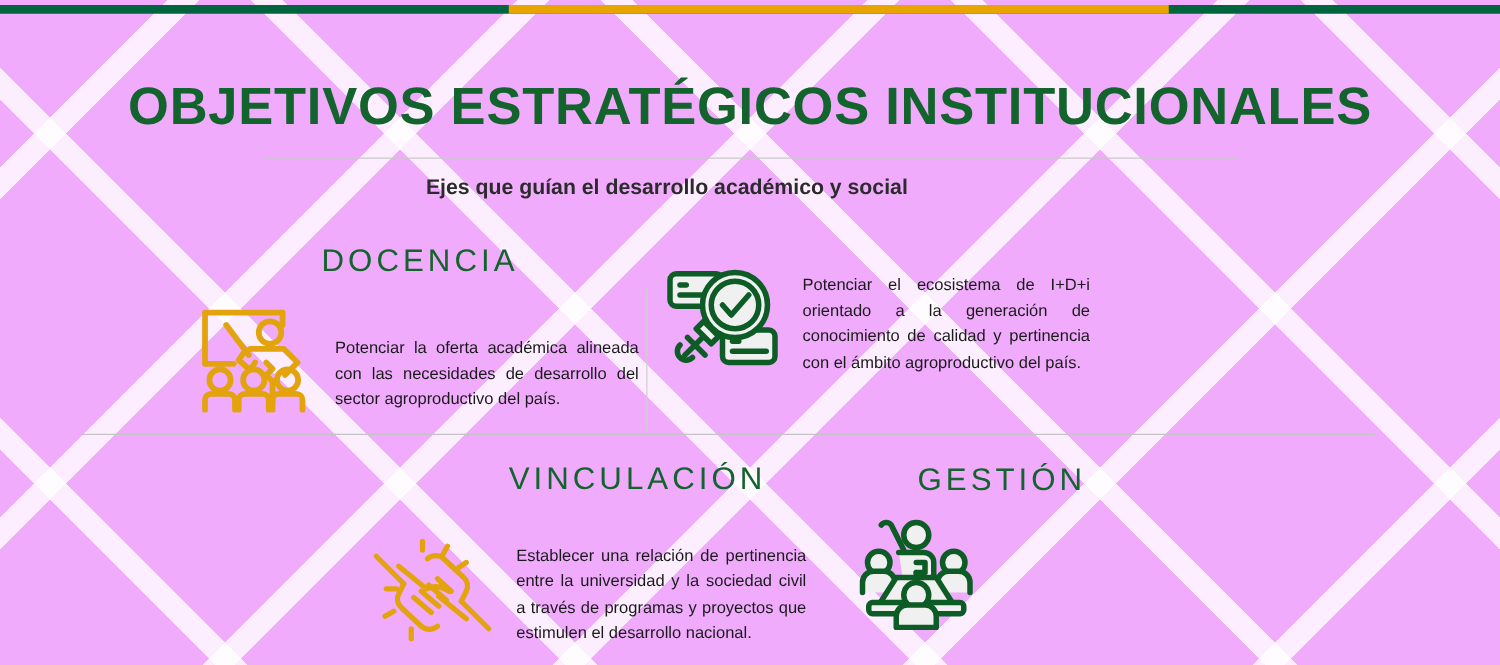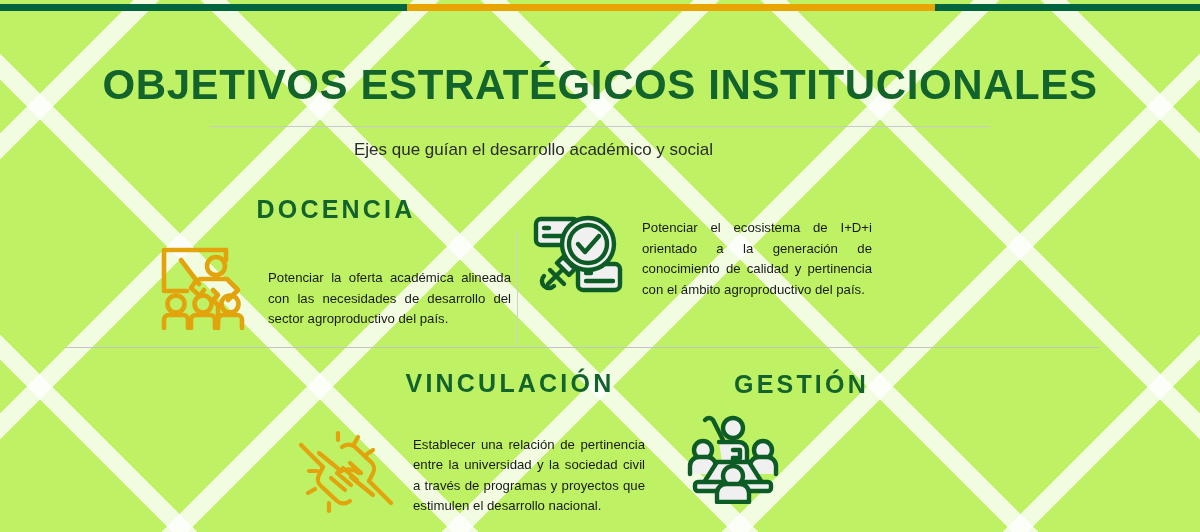--- a/index.html
+++ b/index.html
@@ -13,21 +13,21 @@
     overflow: hidden;
     font-family: "Liberation Sans", sans-serif;
     background: #f0f0f0;
   }
 
   
   .poster {
     position: relative;
     width: 1200px;
     height: 532px;
-    background-color: #bef264;
+    background-color: #f0abfc;
     overflow: hidden;
   }
 
   
   .watermark {
     position: absolute;
     inset: 0;
     pointer-events: none;
     background-image:
       repeating-linear-gradient(45deg,
@@ -102,21 +102,21 @@
     height: 1px;
     background: #c9c9c9;
   }
   .subtitle {
     position: absolute;
     top: 138px;
     left: 0;
     width: 1067px;
     margin: 0;
     font-size: 17px;
-    font-weight: 400;
+    font-weight: 700;
     color: #2b2b2b;
     text-align: center;
     line-height: 1.4;
   }
 
   
   .divider-v {
     position: absolute;
     left: 517px;
     top: 231px;
@@ -136,21 +136,21 @@
   }
 
   
   .pillar {
     position: absolute;
     z-index: 3;
   }
   .pillar-heading {
     margin: 0;
     font-size: 25px;
-    font-weight: 700;
+    font-weight: 400;
     letter-spacing: 3.2px;
     color: #13632c;
     line-height: 1.1;
     white-space: nowrap;
   }
   .pillar-body {
     display: flex;
     align-items: flex-end;
   }
   .pillar-icon {

